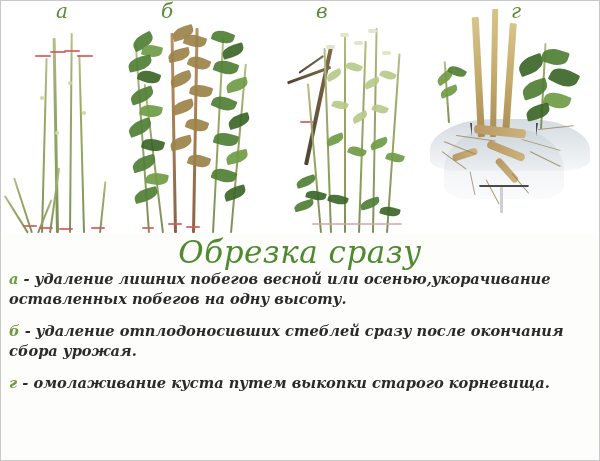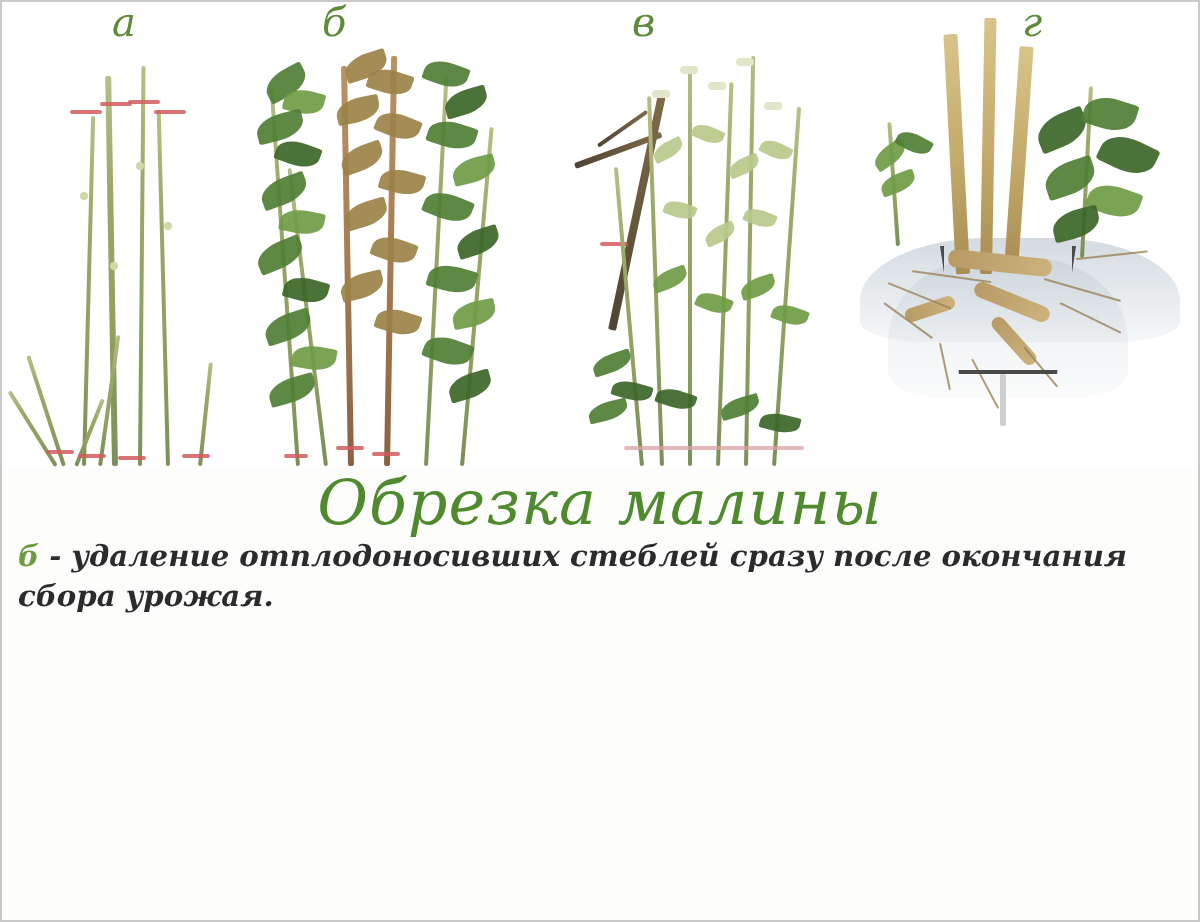--- a/index.html
+++ b/index.html
@@ -279,19 +279,21 @@
       <div class="root" style="left:112px;top:128px;width:36px;transform:rotate(-6deg);"></div>
       <div class="root" style="left:60px;top:178px;width:28px;transform:rotate(62deg);"></div>
       <div class="root" style="left:44px;top:170px;width:24px;transform:rotate(78deg);"></div>
       <div class="root" style="left:86px;top:172px;width:26px;transform:rotate(50deg);"></div>
 
       <div class="spade" style="left:44px;top:122px;width:64px;height:62px;clip-path:polygon(0 0,100% 0,86% 100%,14% 100%);"></div>
       <div class="cane" style="left:74px;height:26px;width:3px;bottom:20px;background:#cfcfcf;"></div>
     </div>
   </div>
 
-  <div class="title">Обрезка малины</div>
+  <div class="title">Обрезка сразу</div>
 
   <div class="captions">
+    <p class="cap"><span class="mk">а</span><span> - удаление лишних побегов весной или осенью,укорачивание оставленных побегов на одну высоту.</span></p>
     <p class="cap"><span class="mk">б</span><span> - удаление отплодоносивших стеблей сразу после окончания сбора урожая.</span></p>
+    <p class="cap"><span class="mk">г</span><span> - омолаживание куста путем выкопки старого корневища.</span></p>
   </div>
 
 </div>
 
 </body></html>

